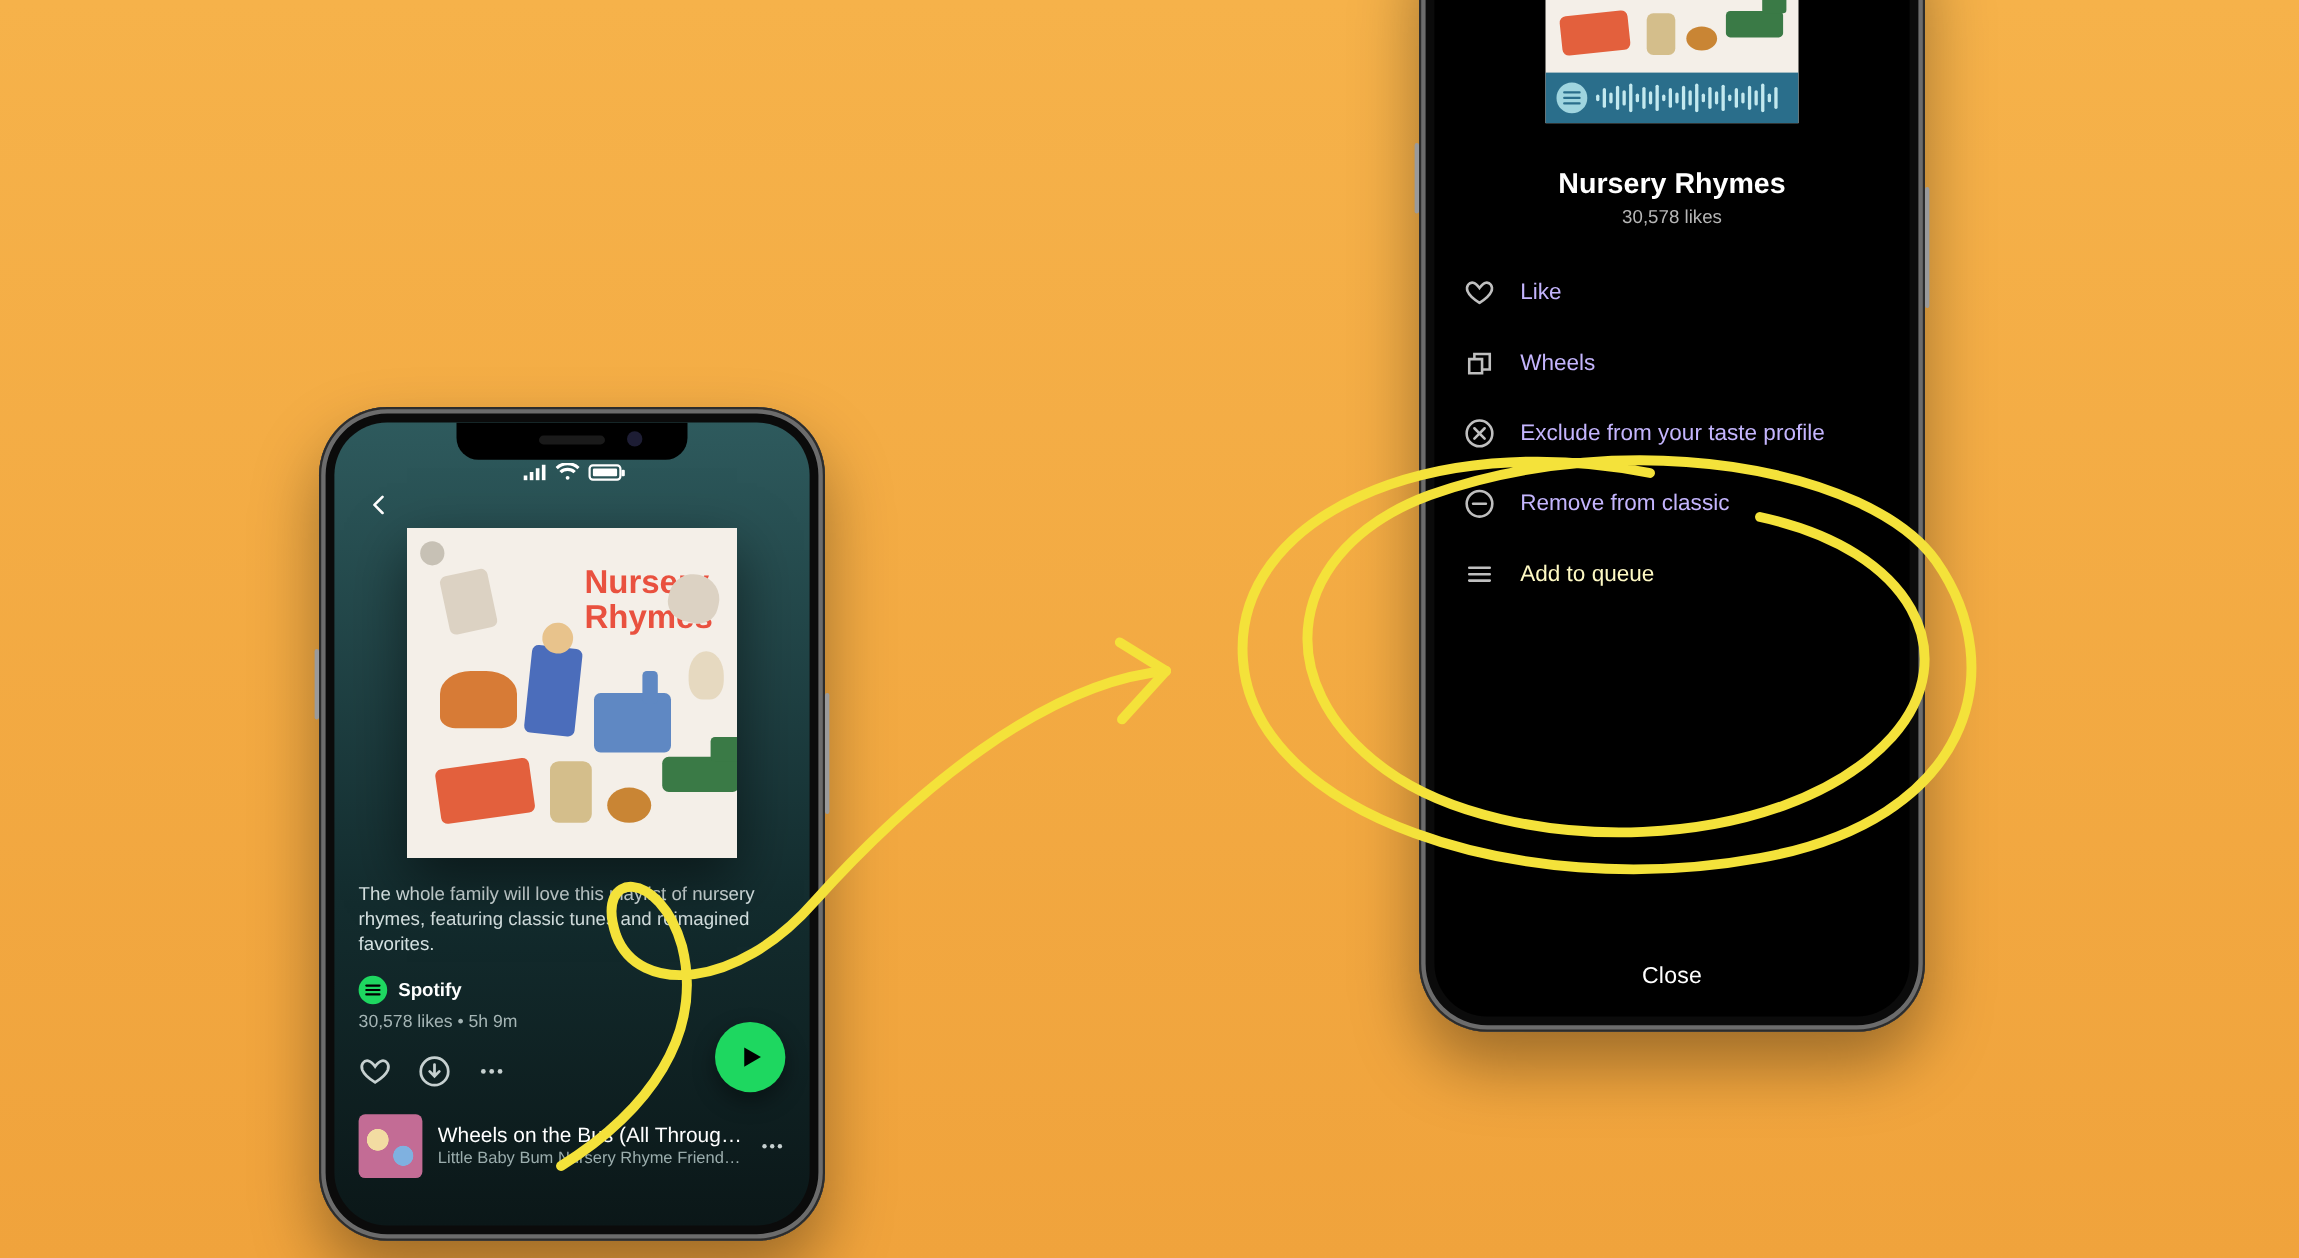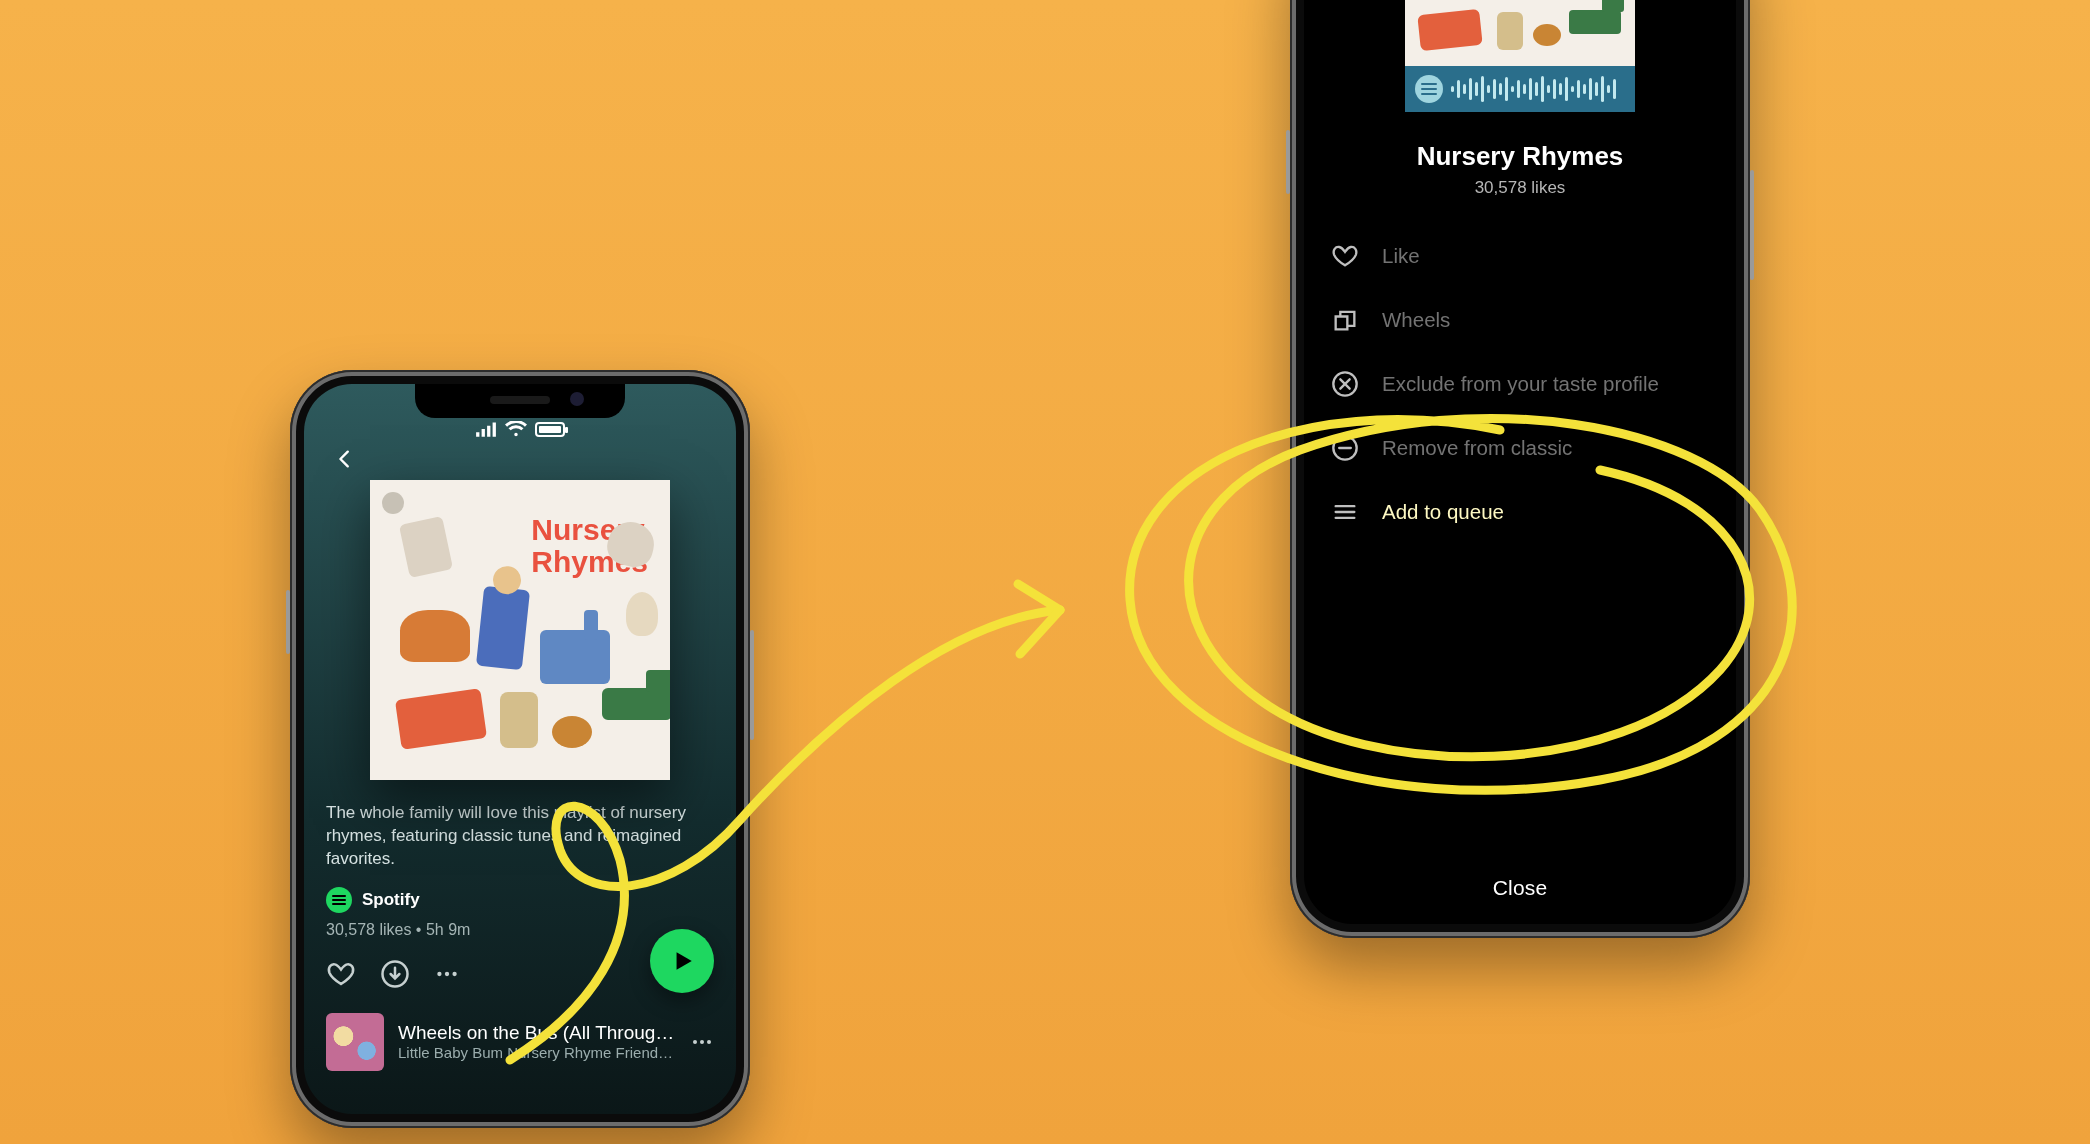--- a/index.html
+++ b/index.html
@@ -229,29 +229,29 @@
     position:absolute;bottom:0;left:0;right:0;height:46px;
     background:#2a6e8b;
     display:flex;align-items:center;gap:8px;
     padding:0 10px;
   }
   .code-strip .scircle{width:28px;height:28px;border-radius:50%;background:#9fd5df;display:flex;align-items:center;justify-content:center;}
   .code-strip .scircle span{width:16px;height:2px;background:#2a6e8b;box-shadow:0 -5px 0 #2a6e8b,0 5px 0 #2a6e8b;border-radius:2px;}
   .bars{display:flex;align-items:center;gap:3px;height:100%;}
   .bars span{width:3px;background:#c3e9ef;border-radius:2px;}
 
-  .sheet-title{margin-top:29px;font-size:26px;font-weight:700;}
+  .sheet-title{margin-top:39px;font-size:26px;font-weight:700;}
   .sheet-sub{margin-top:6px;font-size:17px;color:#b6b6b6;}
 
   .menu{margin-top:26px;display:flex;flex-direction:column;}
   .menu-item{
     display:flex;align-items:center;gap:22px;
     height:64px;
     font-size:20.5px;
-    color:#737373;
+    color:#c4b5fd;
   }
   .menu-item.dim{color:#fef9c3;}
   .menu-item .mi-icon{
     width:30px;height:30px;
     display:flex;align-items:center;justify-content:center;
     color:#bfbfbf;
   }
   .sheet-close{
     position:absolute;
     left:50%;transform:translateX(-50%);

